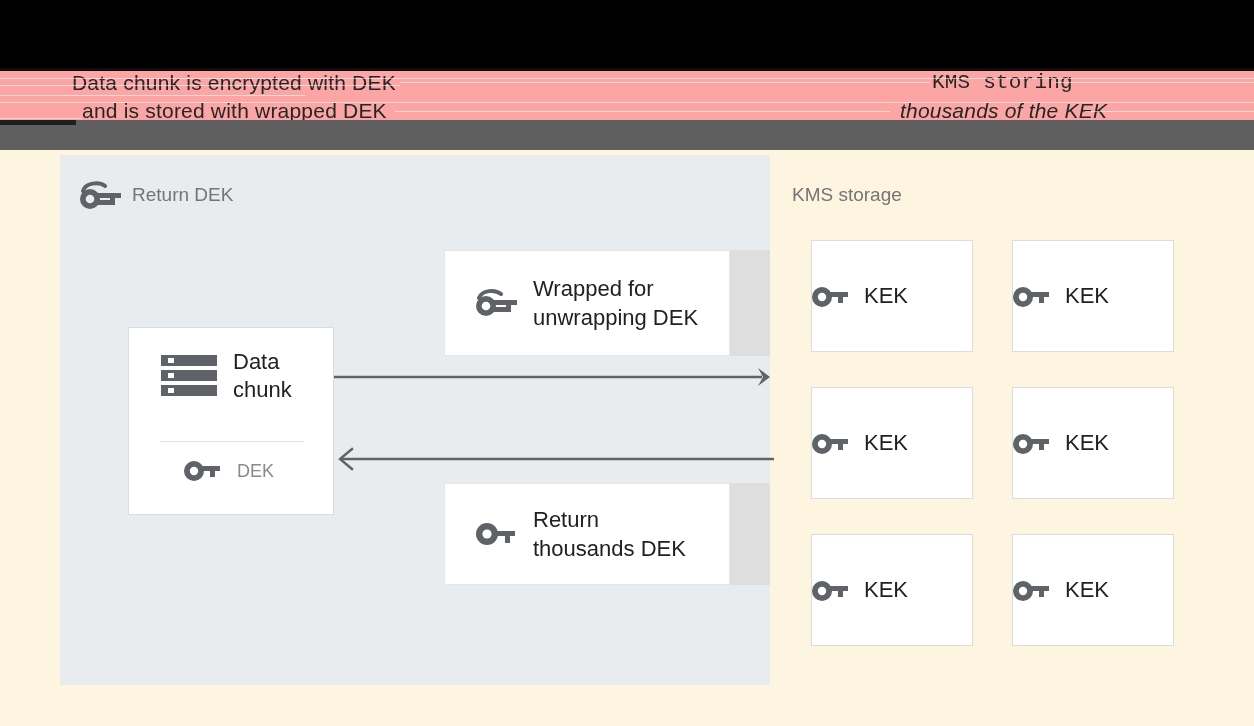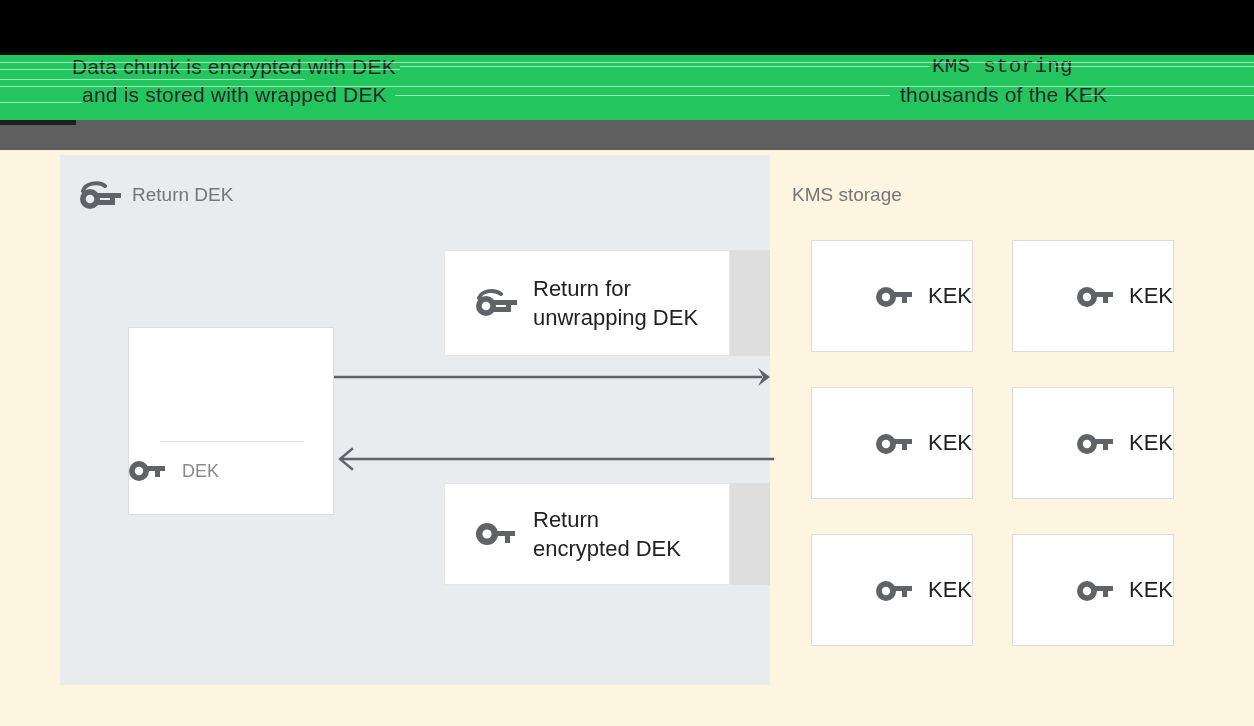--- a/index.html
+++ b/index.html
@@ -18,37 +18,37 @@
 
   
   .top-black {
     position: absolute;
     left: 0; top: 0;
     width: 1254px; height: 52px;
     background: #000000;
   }
   .caption-band {
     position: absolute;
-    left: 0; top: 52px;
+    left: 0; top: 68px;
     width: 1254px; height: 68px;
-    background: #22c55e;
+    background: #fca5a5;
     overflow: hidden;
   }
   .caption-line {
     position: absolute;
     color: #262626;
     font-size: 21px;
     letter-spacing: .2px;
     white-space: nowrap;
     line-height: 26px;
   }
   .caption-left-1  { left: 72px;  top: 2px; }
   .caption-left-2  { left: 82px;  top: 30px; }
   .caption-right-1 { left: 932px; top: 2px; font-family: Liberation Mono, monospace; }
-  .caption-right-2 { left: 900px; top: 30px; }
+  .caption-right-2 { left: 900px; top: 30px; font-style: italic; }
   
   .scan {
     position: absolute;
     background: #ffffff;
     opacity: .55;
     height: 1px;
   }
   .scan-d { background: #0d0d0d; opacity: 1; }
 
   .gray-band {
@@ -125,20 +125,21 @@
     left: 31px; top: 113px;
     width: 144px; height: 1px;
     background: #e3e3e3;
   }
   .dek-row {
     position: absolute;
     left: 0; top: 132px;
     width: 100%;
     display: flex;
     align-items: center;
+    padding-left: 55px;
     box-sizing: border-box;
   }
   .dek-key { width: 36px; height: 22px; flex: none; }
   .dek-label {
     margin-left: 17px;
     font-size: 18px;
     color: #8a8a8a;
   }
 
   
@@ -183,21 +184,21 @@
     grid-template-rows: 112px 112px 112px;
     column-gap: 39px;
     row-gap: 35px;
   }
   .kek-card {
     background: #ffffff;
     border: 1px solid #dadce0;
     box-sizing: border-box;
     display: flex;
     align-items: center;
-    justify-content: flex-end;
+    justify-content: flex-start;
   }
   .kek-key { width: 36px; height: 23px; flex: none; }
   .kek-label {
     margin-left: 16px;
     font-size: 22px;
     color: #202124;
   }
 </style>
 </head>
 <body>
@@ -235,20 +236,34 @@
     <rect x="16" y="13" width="26" height="5" fill="#5f6368"></rect>
     <rect x="16" y="20" width="20" height="5" fill="#5f6368"></rect>
     <rect x="31" y="18" width="5" height="7" fill="#5f6368"></rect>
     <circle cx="11" cy="19" r="10" fill="#5f6368"></circle>
     <circle cx="11" cy="19" r="4.3" fill="#e8ecef"></circle>
   </svg>
 </span>
 <div class="panel-title panel-title-wrapped">Return DEK</div>
 
 <div class="data-card">
+  <div class="data-card-top">
+    <span class="server-icon">
+      <svg viewBox="0 0 56 46" width="56" height="46">
+        <rect x="0" y="2" width="56" height="11" fill="#5f6368"></rect>
+        <rect x="0" y="17" width="56" height="11" fill="#5f6368"></rect>
+        <rect x="0" y="32" width="56" height="11" fill="#5f6368"></rect>
+        <rect x="7" y="5" width="6" height="5" fill="#ffffff"></rect>
+        <rect x="7" y="20" width="6" height="5" fill="#ffffff"></rect>
+        <rect x="7" y="35" width="6" height="5" fill="#ffffff"></rect>
+      </svg>
+    </span>
+    <span class="data-card-label">Data
+chunk</span>
+  </div>
   <div class="card-divider"></div>
   <div class="dek-row">
     <span class="dek-key">
       <svg viewBox="0 0 36 22" width="36" height="22">
         <rect x="12" y="6" width="24" height="5" fill="#5f6368"></rect>
         <rect x="26" y="11" width="5" height="6" fill="#5f6368"></rect>
         <circle cx="10" cy="11" r="10" fill="#5f6368"></circle>
         <circle cx="10" cy="11" r="4.2" fill="#ffffff"></circle>
       </svg>
     </span>
@@ -261,36 +276,36 @@
   <span class="msg-icon">
     <svg viewBox="0 0 44 30" width="44" height="30">
       <path d="M4 10 C7 2, 20 1, 26 6" stroke="#5f6368" stroke-width="4" fill="none" stroke-linecap="round"></path>
       <rect x="16" y="12" width="26" height="5" fill="#5f6368"></rect>
       <rect x="16" y="19" width="20" height="5" fill="#5f6368"></rect>
       <rect x="31" y="17" width="5" height="7" fill="#5f6368"></rect>
       <circle cx="11" cy="18" r="10" fill="#5f6368"></circle>
       <circle cx="11" cy="18" r="4.3" fill="#ffffff"></circle>
     </svg>
   </span>
-  <span class="msg-text">Return for
+  <span class="msg-text">Wrapped for
 unwrapping DEK</span>
 </div>
 
 <div class="msg-shadow shadow-return"></div>
 <div class="msg-card card-return">
   <span class="msg-icon">
     <svg viewBox="0 0 44 30" width="44" height="30">
       <rect x="14" y="12" width="26" height="5" fill="#5f6368"></rect>
       <rect x="30" y="17" width="5" height="7" fill="#5f6368"></rect>
       <circle cx="12" cy="15" r="11" fill="#5f6368"></circle>
       <circle cx="12" cy="15" r="4.6" fill="#ffffff"></circle>
     </svg>
   </span>
   <span class="msg-text">Return
-encrypted DEK</span>
+thousands DEK</span>
 </div>
 
 <svg class="arrow-svg arrow-right" width="440" height="24" viewBox="0 0 440 24">
   <line x1="0" y1="11" x2="428" y2="11" stroke="#5f6368" stroke-width="2.4"></line>
   <path d="M424 2 L436 11 L424 20 L429 11 Z" fill="#5f6368"></path>
 </svg>
 <svg class="arrow-svg arrow-left" width="440" height="24" viewBox="0 0 440 24">
   <line x1="8" y1="12" x2="440" y2="12" stroke="#5f6368" stroke-width="2.4"></line>
   <path d="M18 2 L6 12 L18 22" fill="none" stroke="#5f6368" stroke-width="2.4" stroke-linecap="square"></path>
 </svg>

